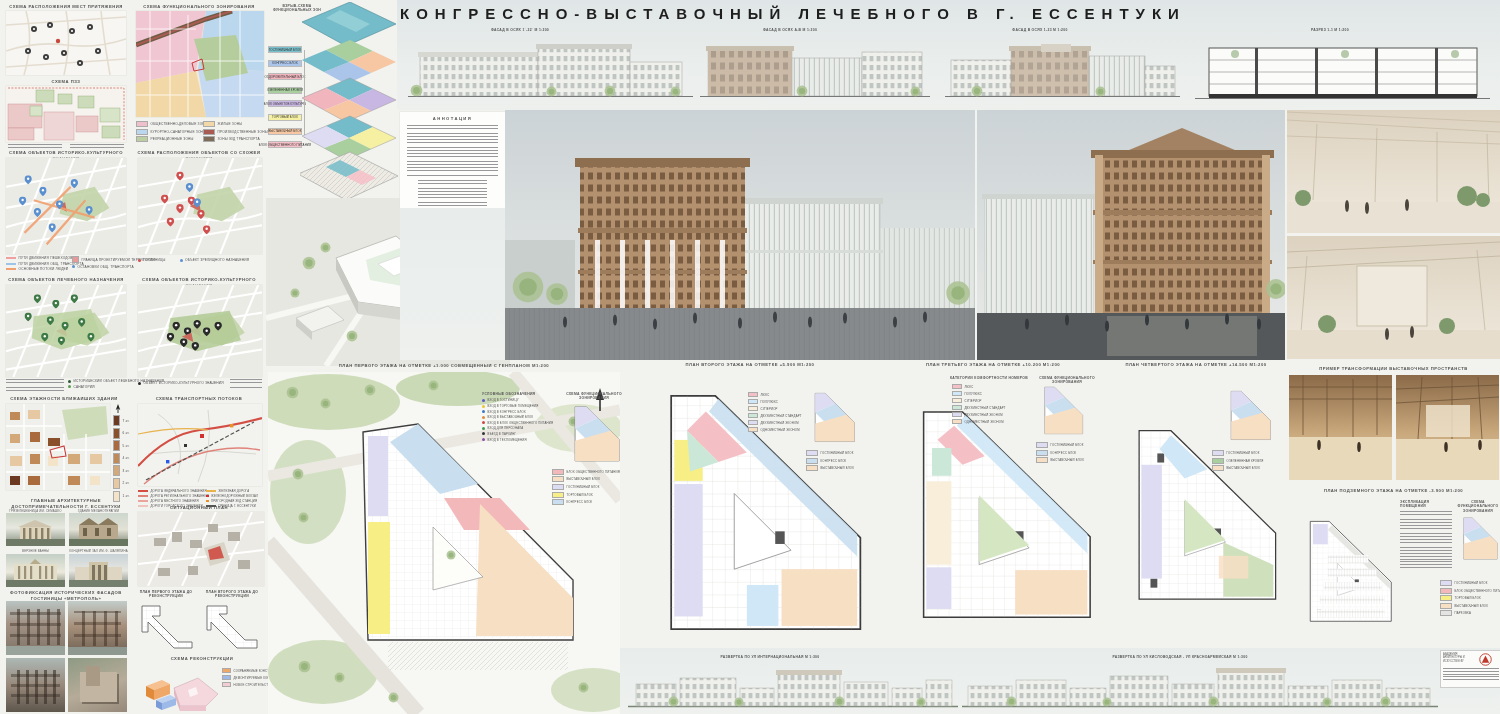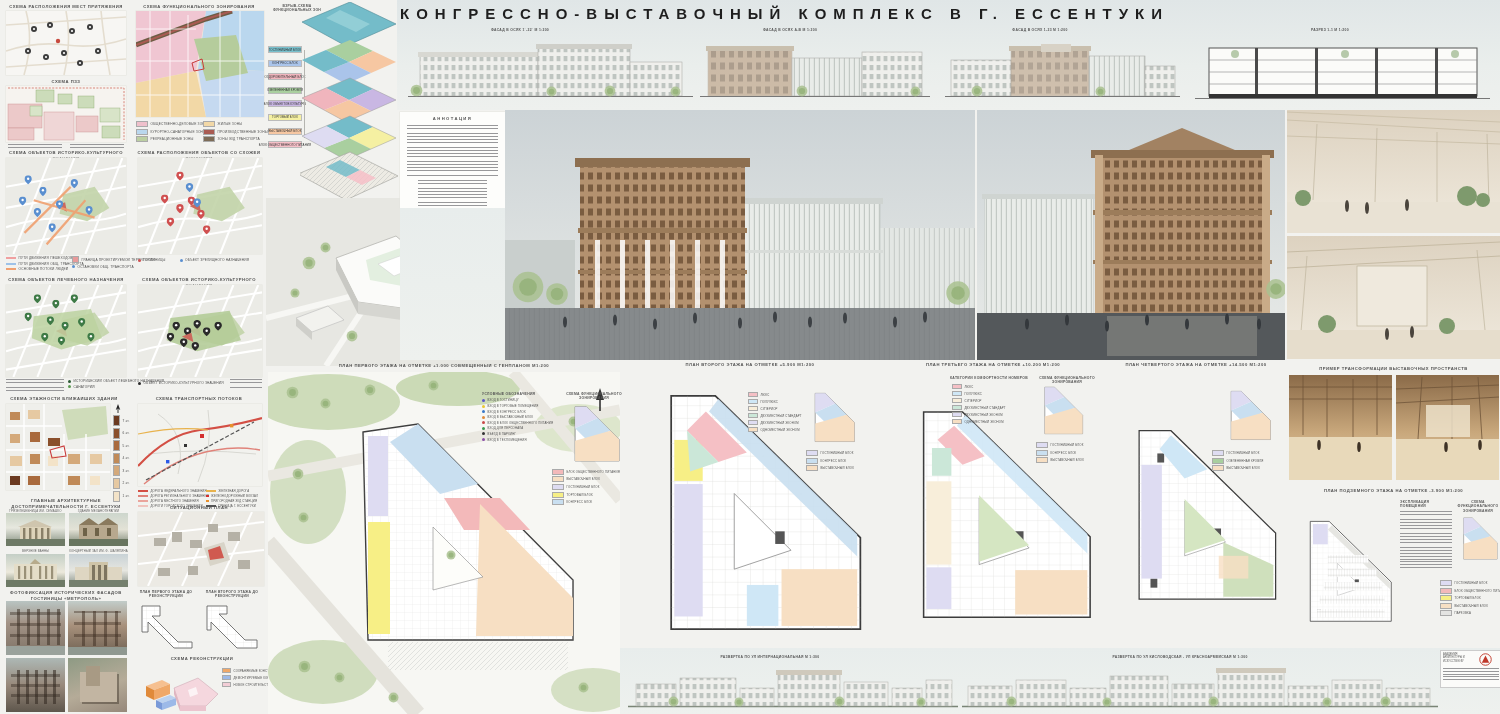--- a/index.html
+++ b/index.html
@@ -739,21 +739,21 @@
         <use href="#tree" x="54" y="44" width="11" height="11"></use>
         <use href="#tree" x="196" y="60" width="12" height="12"></use>
         <use href="#tree" x="210" y="74" width="10" height="10"></use>
         <use href="#tree" x="80" y="132" width="12" height="12"></use>
         <use href="#tree" x="160" y="132" width="12" height="12"></use>
         <use href="#tree" x="24" y="90" width="10" height="10"></use>
 </svg>
 </div>
 
 <div class="abs banner" style="left:397px;top:0;width:1103px;height:110px"></div>
-<div class="abs main-title" style="left:400px;top:5px;width:760px">КОНГРЕССНО-ВЫСТАВОЧНЫЙ КОМПЛЕКС В Г. ЕССЕНТУКИ</div>
+<div class="abs main-title" style="left:400px;top:5px;width:760px">КОНГРЕССНО-ВЫСТАВОЧНЫЙ ЛЕЧЕБНОГО В Г. ЕССЕНТУКИ</div>
 <div class="abs pt3" style="left:420px;top:28px;width:200px">ФАСАД В ОСЯХ 1`-22`  М 1:200</div>
 <div class="abs pt3" style="left:690px;top:28px;width:200px">ФАСАД В ОСЯХ А-В  М 1:200</div>
 <div class="abs pt3" style="left:940px;top:28px;width:200px">ФАСАД В ОСЯХ 1-23  М 1:200</div>
 <div class="abs pt3" style="left:1230px;top:28px;width:200px">РАЗРЕЗ 1-1  М 1:200</div>
 <div class="abs" style="left:408px;top:36px">
 <svg viewBox="0 0 285 70" width="285" height="70">
 <rect x="12" y="20" width="118" height="40" fill="url(#win)" stroke="#b0b0ab" stroke-width=".6"></rect>
 <rect x="10" y="16" width="122" height="5" fill="#d8d8d2"></rect>
 <rect x="130" y="12" width="92" height="48" fill="url(#win)" stroke="#b0b0ab" stroke-width=".6"></rect>
 <rect x="128" y="8" width="96" height="5" fill="#cfcfc9"></rect>

